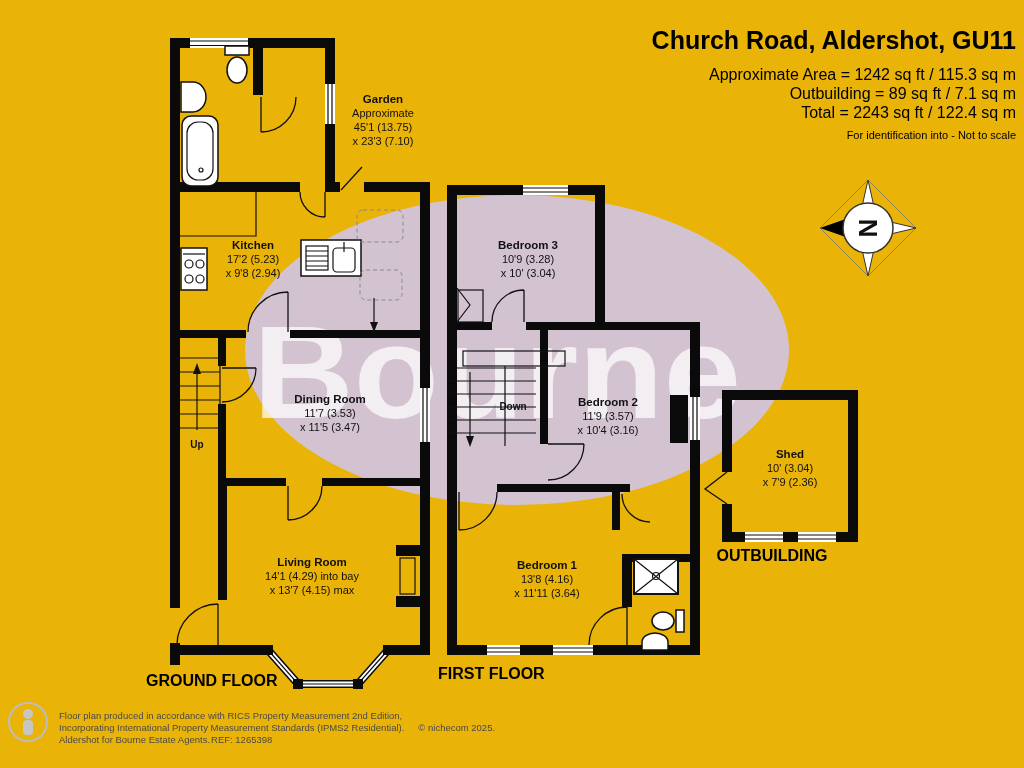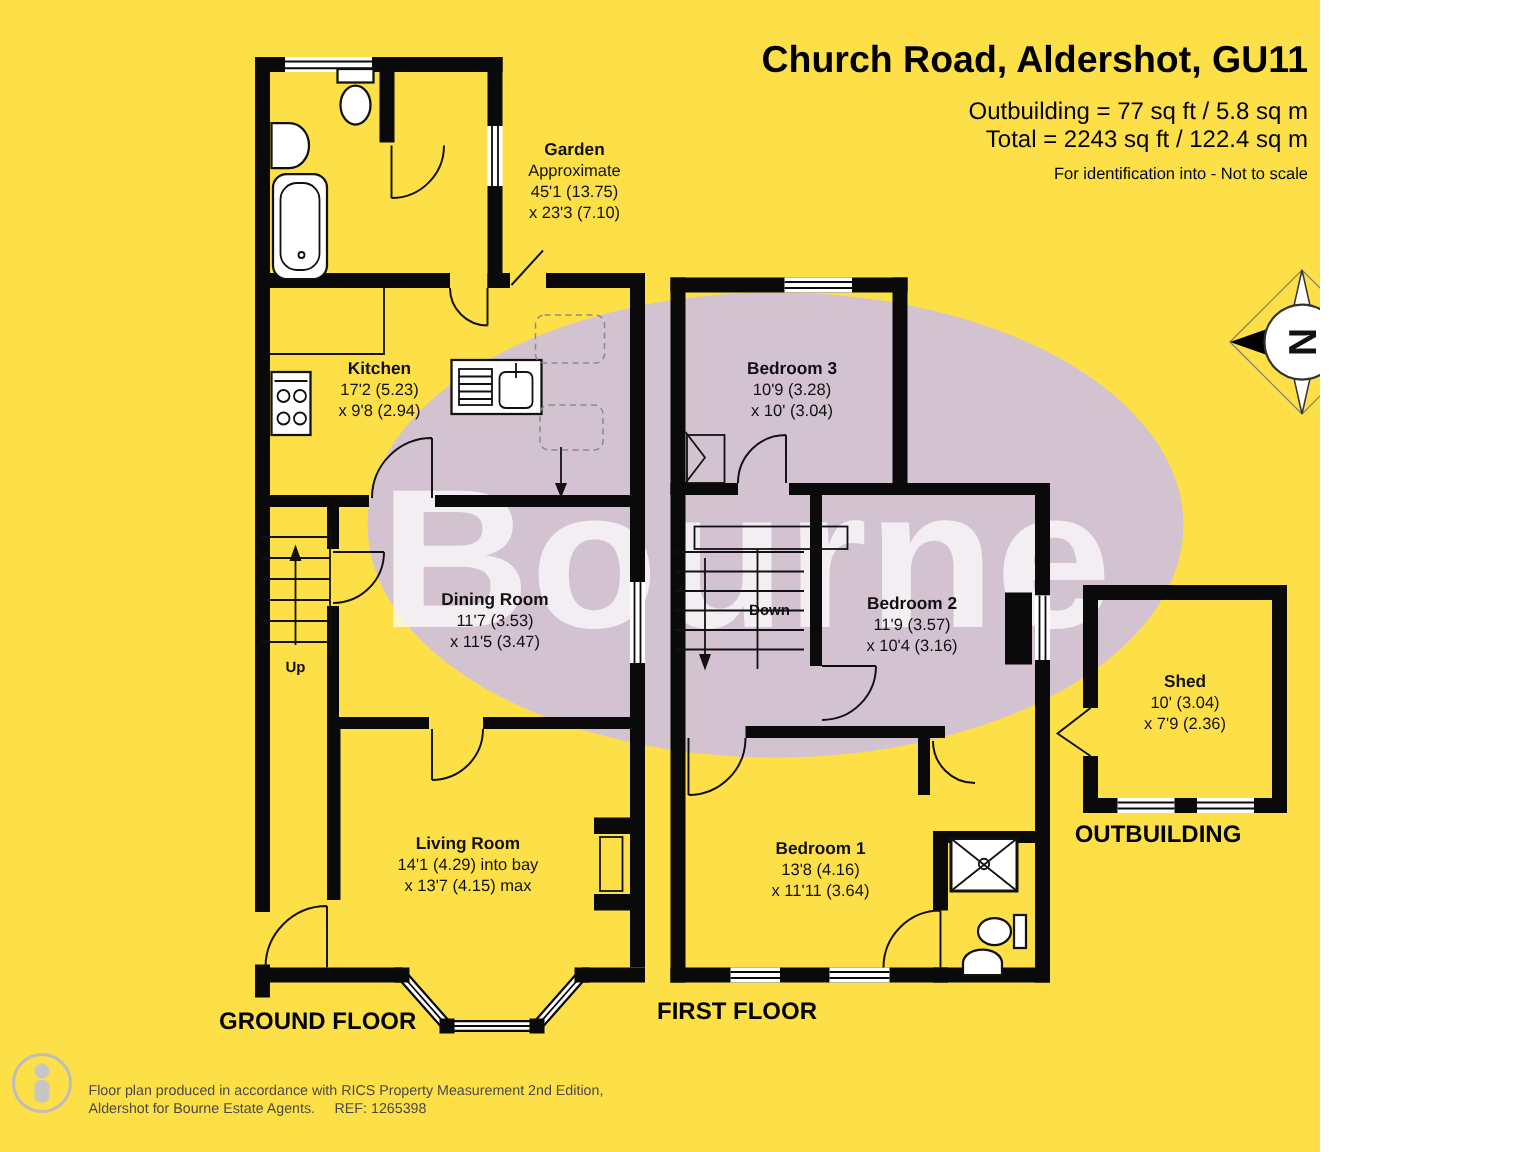--- a/index.html
+++ b/index.html
@@ -1,16 +1,16 @@
 <!DOCTYPE html>
 <html><head>
 <meta charset="utf-8">
 <style>
   html,body{margin:0;padding:0;background:#fff;}
-  .page{position:relative;width:880px;height:768px;background:#fde047;overflow:hidden;
+  .page{position:relative;width:1024px;height:768px;background:#eab308;overflow:hidden;
         font-family:"Liberation Sans",sans-serif;color:#000;text-decoration:underline;}
   
   .hdr{position:absolute;top:26px;right:8px;text-align:right;}
   .hdr h1{margin:0 0 10px 0;font-size:25px;font-weight:bold;letter-spacing:0;}
   .hdr .area{font-size:16px;line-height:19px;font-weight:400;}
   .hdr .disc{font-size:11px;margin-top:7px;}
   
   .plan{position:absolute;left:0;top:0;}
   .room-name{font-weight:bold;font-size:11.5px;fill:#111;}
   .room-dim{font-size:11px;fill:#111;}
@@ -19,30 +19,31 @@
   .wm-text{font-weight:bold;fill:#ffffff;opacity:.72;}
   .thin{stroke:#111;stroke-width:1.2;fill:none;}
   .fixture{stroke:#111;stroke-width:1.5;fill:#fff;}
   .doorarc{stroke:#111;stroke-width:1.3;fill:none;}
   .winline{stroke:#0a0a0a;stroke-width:1.2;fill:none;}
   .dash{stroke:#8a8a8a;stroke-width:1;fill:none;stroke-dasharray:4 3;}
   
   .ftr{position:absolute;left:6px;top:698px;display:flex;align-items:flex-end;}
   .ftr .txt{margin-left:9px;font-size:9.5px;line-height:12px;color:#4a4a4a;}
   .ftr .cpy{margin-left:14px;}
-  .ftr .ref{margin-left:13px;}
+  .ftr .ref{margin-left:1px;}
 </style>
 </head>
 <body>
 
 <div class="page">
 
   <div class="hdr">
     <h1>Church Road, Aldershot, GU11</h1>
-    <div class="area">Outbuilding = 77 sq ft / 5.8 sq m</div>
+    <div class="area">Approximate Area = 1242 sq ft / 115.3 sq m</div>
+    <div class="area">Outbuilding = 89 sq ft / 7.1 sq m</div>
     <div class="area">Total = 2243 sq ft / 122.4 sq m</div>
     <div class="disc">For identification into - Not to scale</div>
   </div>
 
   <svg class="plan" width="1024" height="768" viewBox="0 0 1024 768">
 
     <g>
       <ellipse cx="517" cy="350" rx="272" ry="155" fill="#d3c3d1"></ellipse>
       <text class="wm-text" x="497" y="418" text-anchor="middle" font-size="132" textLength="488" lengthAdjust="spacingAndGlyphs">Bourne</text>
     </g>
@@ -269,18 +270,21 @@
 
   <div class="ftr">
     <svg width="44" height="48" viewBox="0 0 44 48">
       <circle cx="22" cy="24" r="19" fill="none" stroke="#bdbdbd" stroke-width="2"></circle>
       <circle cx="22" cy="16" r="5" fill="#c6c6c6"></circle>
       <rect x="17" y="22" width="10" height="15" rx="4" fill="#c6c6c6"></rect>
     </svg>
     <div class="txt">
       <div>Floor plan produced in accordance with RICS Property Measurement 2nd Edition,</div>
       <div>
+        <span>Incorporating International Property Measurement Standards (IPMS2 Residential).</span><span class="cpy">© nichecom 2025.</span>
+      </div>
+      <div>
         <span>Aldershot for Bourne Estate Agents.</span><span class="ref">REF:  1265398</span>
       </div>
     </div>
   </div>
 
 </div>
 
 </body></html>

